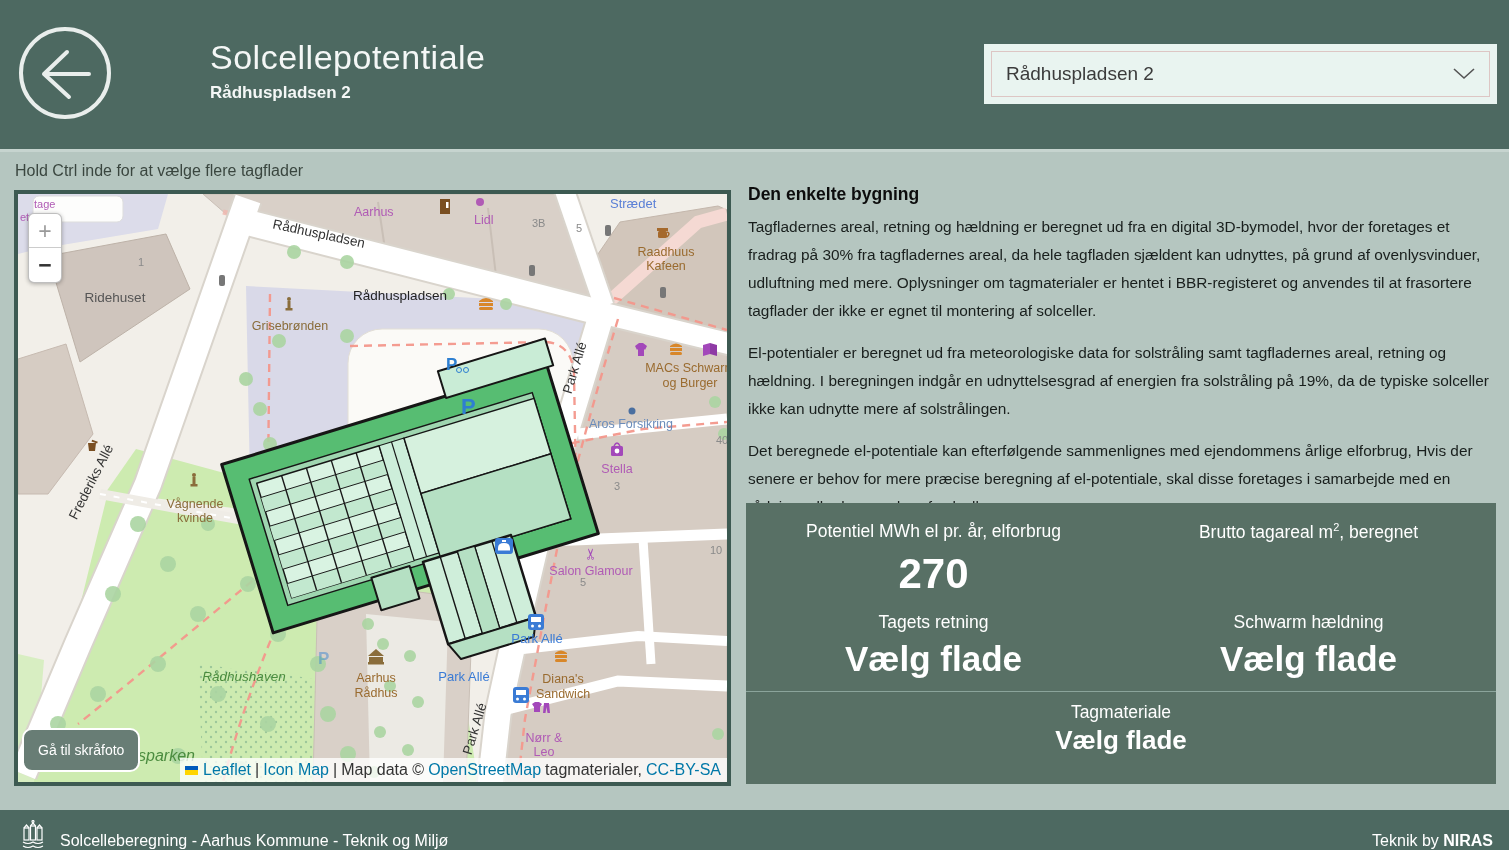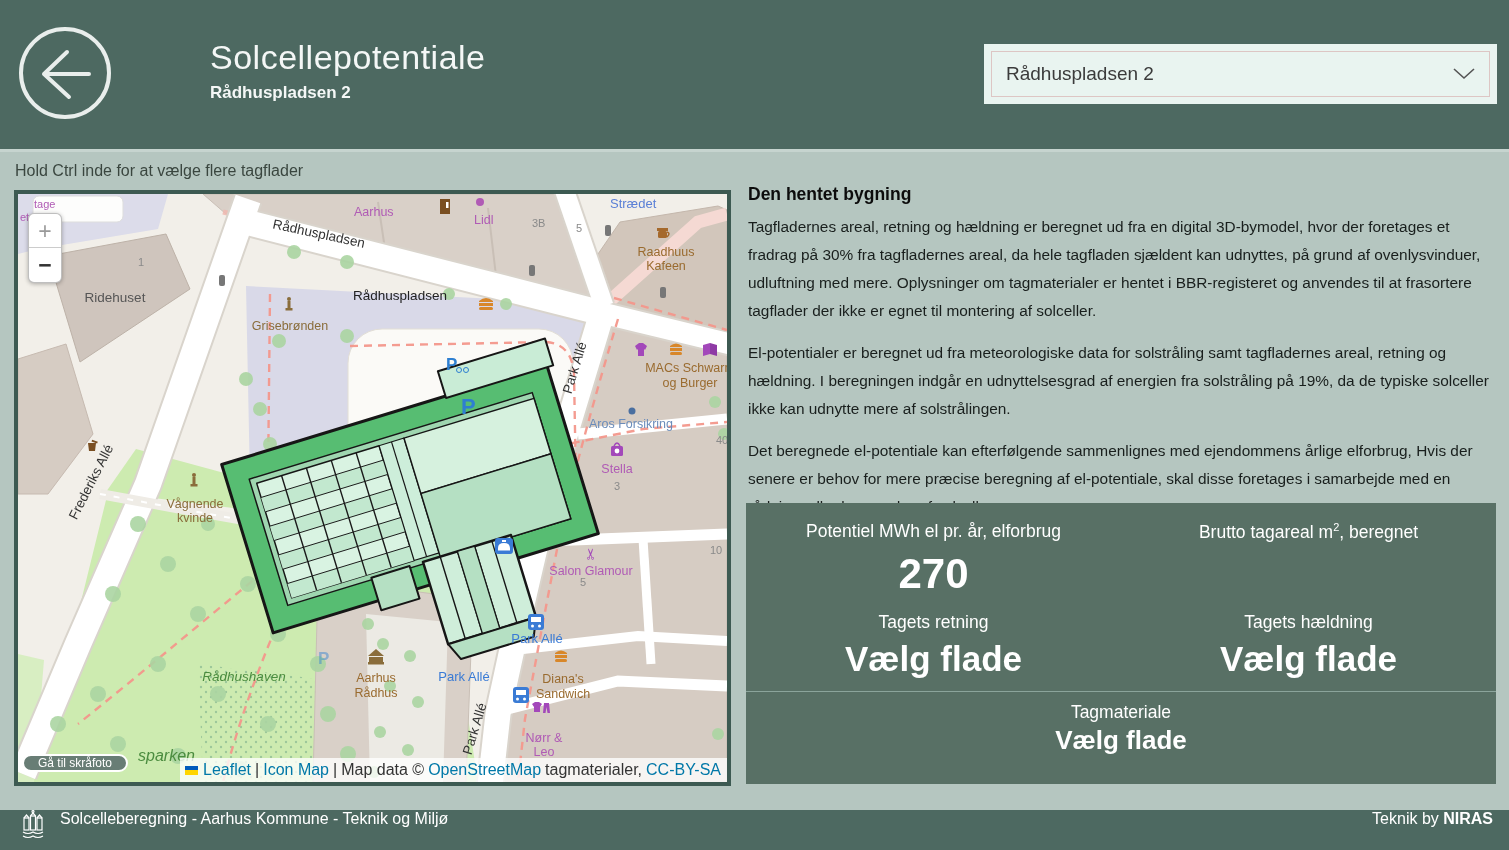--- a/index.html
+++ b/index.html
@@ -28,21 +28,21 @@
                border:4px solid #3d5a52; background:#f2efe9; }
   .map-frame svg.mapsvg { position:absolute; left:0; top:0; }
   .zoomctl { position:absolute; left:10px; top:19px; width:34px; height:70px; background:#fff;
              border-radius:6px; border:1px solid rgba(0,0,0,.25); overflow:hidden;
              box-shadow:0 1px 4px rgba(0,0,0,.3); }
   .zoomctl .zbtn { width:100%; height:34px; text-align:center; line-height:34px; font-size:23px;
                    cursor:pointer; }
   .zoomctl .zin { color:#9a9a9a; border-bottom:1px solid #ccc; }
   .zoomctl .zout { color:#333; font-weight:bold; }
   .skrafoto { position:absolute; left:4px; bottom:10px; background:#687d75; border:2px solid #fff;
-              border-radius:10px; color:#fff; font-size:12px; padding:0 14px; cursor:pointer; }
+              border-radius:10px; color:#fff; font-size:14px; padding:12px 14px; cursor:pointer; }
   .attribution { position:absolute; right:0; bottom:0; background:rgba(255,255,255,.78);
                  font-size:16px; color:#333; padding:3px 6px 3px 5px; display:flex;
                  align-items:center; gap:4px; white-space:nowrap; }
   .attribution a { color:#0078a8; text-decoration:none; cursor:pointer; }
   .flag { display:inline-block; width:13px; height:9px; margin-right:1px; }
   .flag .b { display:block; width:13px; height:4.5px; background:#005bbb; }
   .flag .y { display:block; width:13px; height:4.5px; background:#ffd500; }
 
   
   .info { position:absolute; left:748px; top:184px; width:748px; color:#191f1d; }
@@ -56,21 +56,21 @@
   .stat-label { font-size:17.5px; padding-top:2px; }
   .stat-value-lg { font-size:42px; font-weight:bold; padding:8px 0 12px; }
   .stat-value-md { font-size:35px; font-weight:bold; padding:6px 0 10px; }
   .stats-divider { height:1px; background:#8ba49b; margin-top:2px; }
   .stat-material { padding-top:8px; }
   .stat-value-sm { font-size:26px; font-weight:bold; padding-top:2px; }
   sup { font-size:11px; }
 
   
   .footer { position:absolute; left:0; top:810px; width:1509px; height:40px; background:#4d6961;
-            color:#fff; display:flex; align-items:flex-start; }
+            color:#fff; display:flex; align-items:flex-end; }
   .footer-logo { margin:0 14px 0 20px; }
   .footer-left { font-size:16px; }
   .footer-right { position:absolute; right:16px; font-size:16px; }
   .footer-right b { font-weight:bold; }
 </style>
 </head>
 <body>
 
 <div class="app">
 
@@ -401,42 +401,42 @@
       <a>Icon Map</a>
       <span>|</span>
       <span>Map data ©</span>
       <a>OpenStreetMap</a>
       <span>tagmaterialer,</span>
       <a>CC-BY-SA</a>
     </div>
   </div>
 
   <div class="info">
-    <h2>Den hentet bygning</h2>
+    <h2>Den enkelte bygning</h2>
     <p>Tagfladernes areal, retning og hældning er beregnet ud fra en digital 3D-bymodel, hvor der foretages et fradrag på 30% fra tagfladernes areal, da hele tagfladen sjældent kan udnyttes, på grund af ovenlysvinduer, udluftning med mere. Oplysninger om tagmaterialer er hentet i BBR-registeret og anvendes til at frasortere tagflader der ikke er egnet til montering af solceller.</p>
     <p>El-potentialer er beregnet ud fra meteorologiske data for solstråling samt tagfladernes areal, retning og hældning. I beregningen indgår en udnyttelsesgrad af energien fra solstråling på 19%, da de typiske solceller ikke kan udnytte mere af solstrålingen.</p>
     <p>Det beregnede el-potentiale kan efterfølgende sammenlignes med ejendommens årlige elforbrug, Hvis der senere er behov for mere præcise beregning af el-potentiale, skal disse foretages i samarbejde med en rådgiver eller leverandør af solceller.</p>
     <p><span>Hvis du til vide mere om baggrund, regnemetoder og hvordan du kan søge om tilladelse eller tilskud, kan du læse mere på </span><a>GISPortalen</a><span>.</span></p>
   </div>
 
   <div class="stats">
     <div class="stats-grid">
       <div>
         <div class="stat-label">Potentiel MWh el pr. år, elforbrug</div>
         <div class="stat-value-lg">270</div>
       </div>
       <div>
         <div class="stat-label"><span>Brutto tagareal m</span><sup>2</sup><span>, beregnet</span></div>
       </div>
       <div>
         <div class="stat-label">Tagets retning</div>
         <div class="stat-value-md">Vælg flade</div>
       </div>
       <div>
-        <div class="stat-label">Tagets hældning</div>
+        <div class="stat-label">Schwarm hældning</div>
         <div class="stat-value-md">Vælg flade</div>
       </div>
     </div>
     <div class="stats-divider"></div>
     <div class="stat-material">
       <div class="stat-label">Tagmateriale</div>
       <div class="stat-value-sm">Vælg flade</div>
     </div>
   </div>
 

